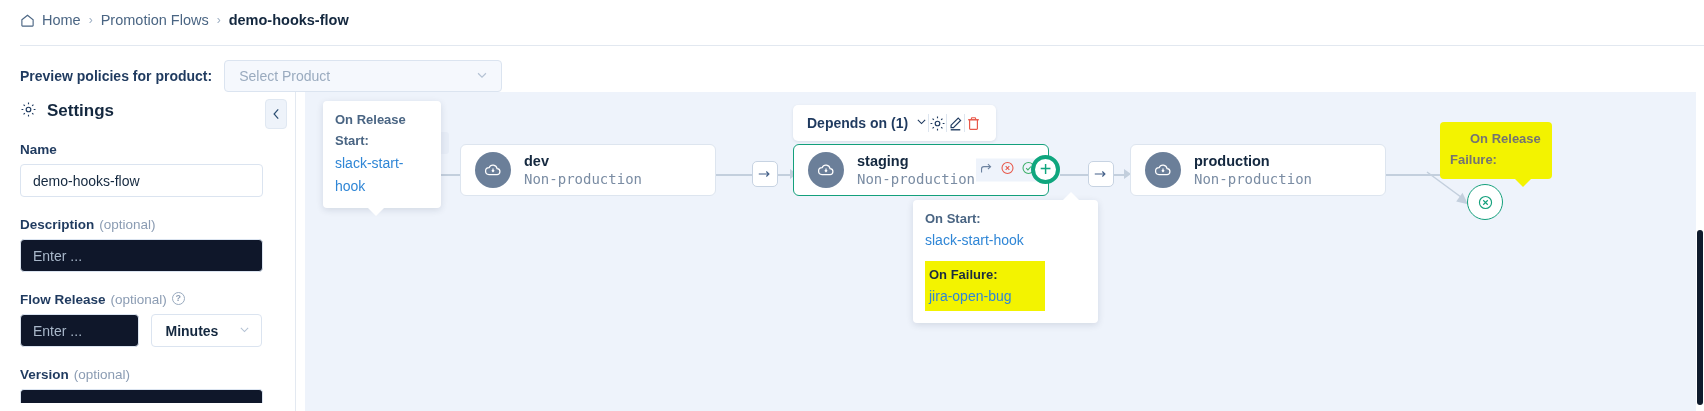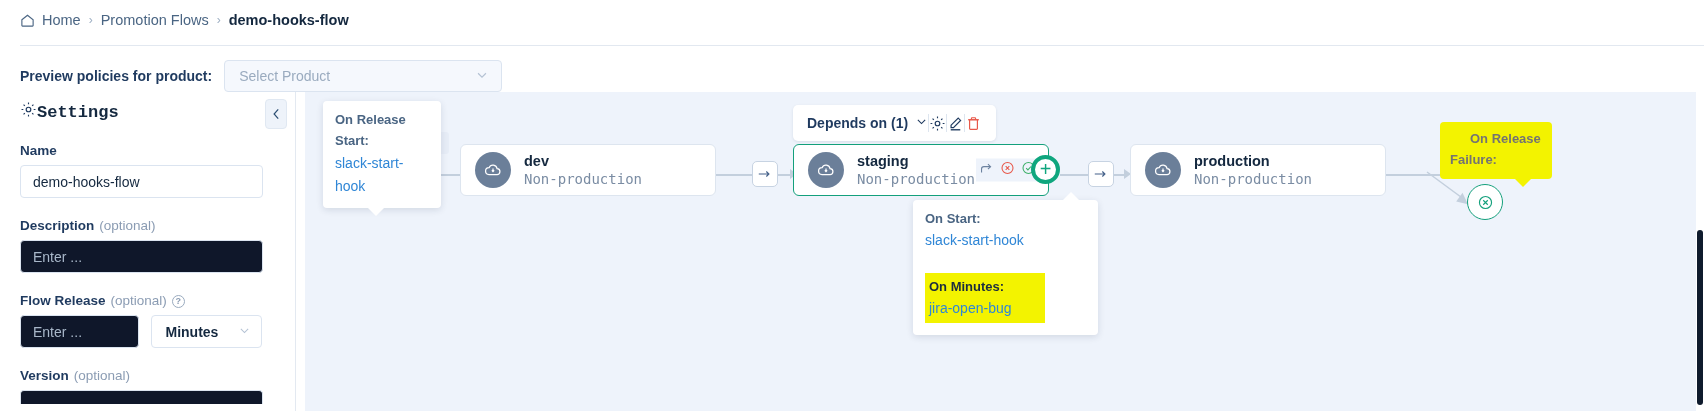--- a/index.html
+++ b/index.html
@@ -54,29 +54,28 @@
 
   
   .settings {
     position: absolute; left: 0; top: 92px;
     width: 296px; height: 319px;
     background: #ffffff;
     border-right: 1px solid #e3e9f1;
     padding: 0 33px 0 20px;
   }
   .settings-head {
-    display: flex; align-items: center; 
+    display: flex; align-items: flex-start; gap: 10px;
     padding-top: 9px;
-    font-family: Liberation Mono, monospace;
   }
   .settings-title { font-size: 17px; font-weight: 700; color: #14283f; }
   .field-label {
     font-size: 13.5px; font-weight: 700; color: #1f3a5f;
     margin-top: 20px; margin-bottom: 7px;
-    display: flex; align-items: flex-end; gap: 5px;
+    display: flex; align-items: flex-start; gap: 5px;
   }
   .optional { font-weight: 400; color: #8b9cb3; }
   .qmark {
     display: inline-flex; align-items: center; justify-content: center;
     width: 13px; height: 13px; border-radius: 50%;
     border: 1px solid #9aabbf; color: #8b9cb3;
     font-size: 9px; line-height: 1; font-weight: 700;
   }
   .input {
     width: 243px; height: 33px;
@@ -245,21 +244,21 @@
   #tip-start { left: 18px; top: 9px; width: 118px; }
   #tip-start .tip-arrow-down { left: 44px; }
 
   #tip-hooks { left: 608px; top: 108px; width: 185px; padding-bottom: 12px; }
   #tip-hooks .tip-arrow-up {
     position: absolute; top: -8px; right: 18px; width: 0; height: 0;
     border-left: 9px solid transparent;
     border-right: 9px solid transparent;
     border-bottom: 9px solid #ffffff;
   }
-  .tip-block { margin-bottom: 20px; }
+  .tip-block { margin-bottom: 8px; }
   .tip-block:last-child { margin-bottom: 0; }
   #tip-hooks .hl { padding: 3px 4px; margin-left: 0; width: 120px; }
 
   #tip-fail {
     left: 1135px; top: 30px; width: 112px;
     background: #f3f300; box-shadow: none;
     padding: 6px 10px 8px 10px;
   }
   #tip-fail .tip-label { color: #737373; margin-left: 20px; }
   #tip-fail .tip-link { color: #0e9b63; font-weight: 700; }
@@ -510,21 +509,21 @@
     <span class="tip-arrow-down"></span>
   </div>
 
   <div class="tip" id="tip-hooks">
     <span class="tip-arrow-up"></span>
     <div class="tip-block">
       <span class="tip-label">On Start:</span>
       <span class="tip-link">slack-start-hook</span>
     </div>
     <div class="tip-block hl">
-      <span class="tip-label">On Minutes:</span>
+      <span class="tip-label">On Failure:</span>
       <span class="tip-link">jira-open-bug</span>
     </div>
   </div>
 
   <div class="tip" id="tip-fail">
     <span class="tip-label">On Release Failure:</span>
     <span class="tip-arrow-down"></span>
   </div>
 
   <div class="canvas-right-edge"></div>

